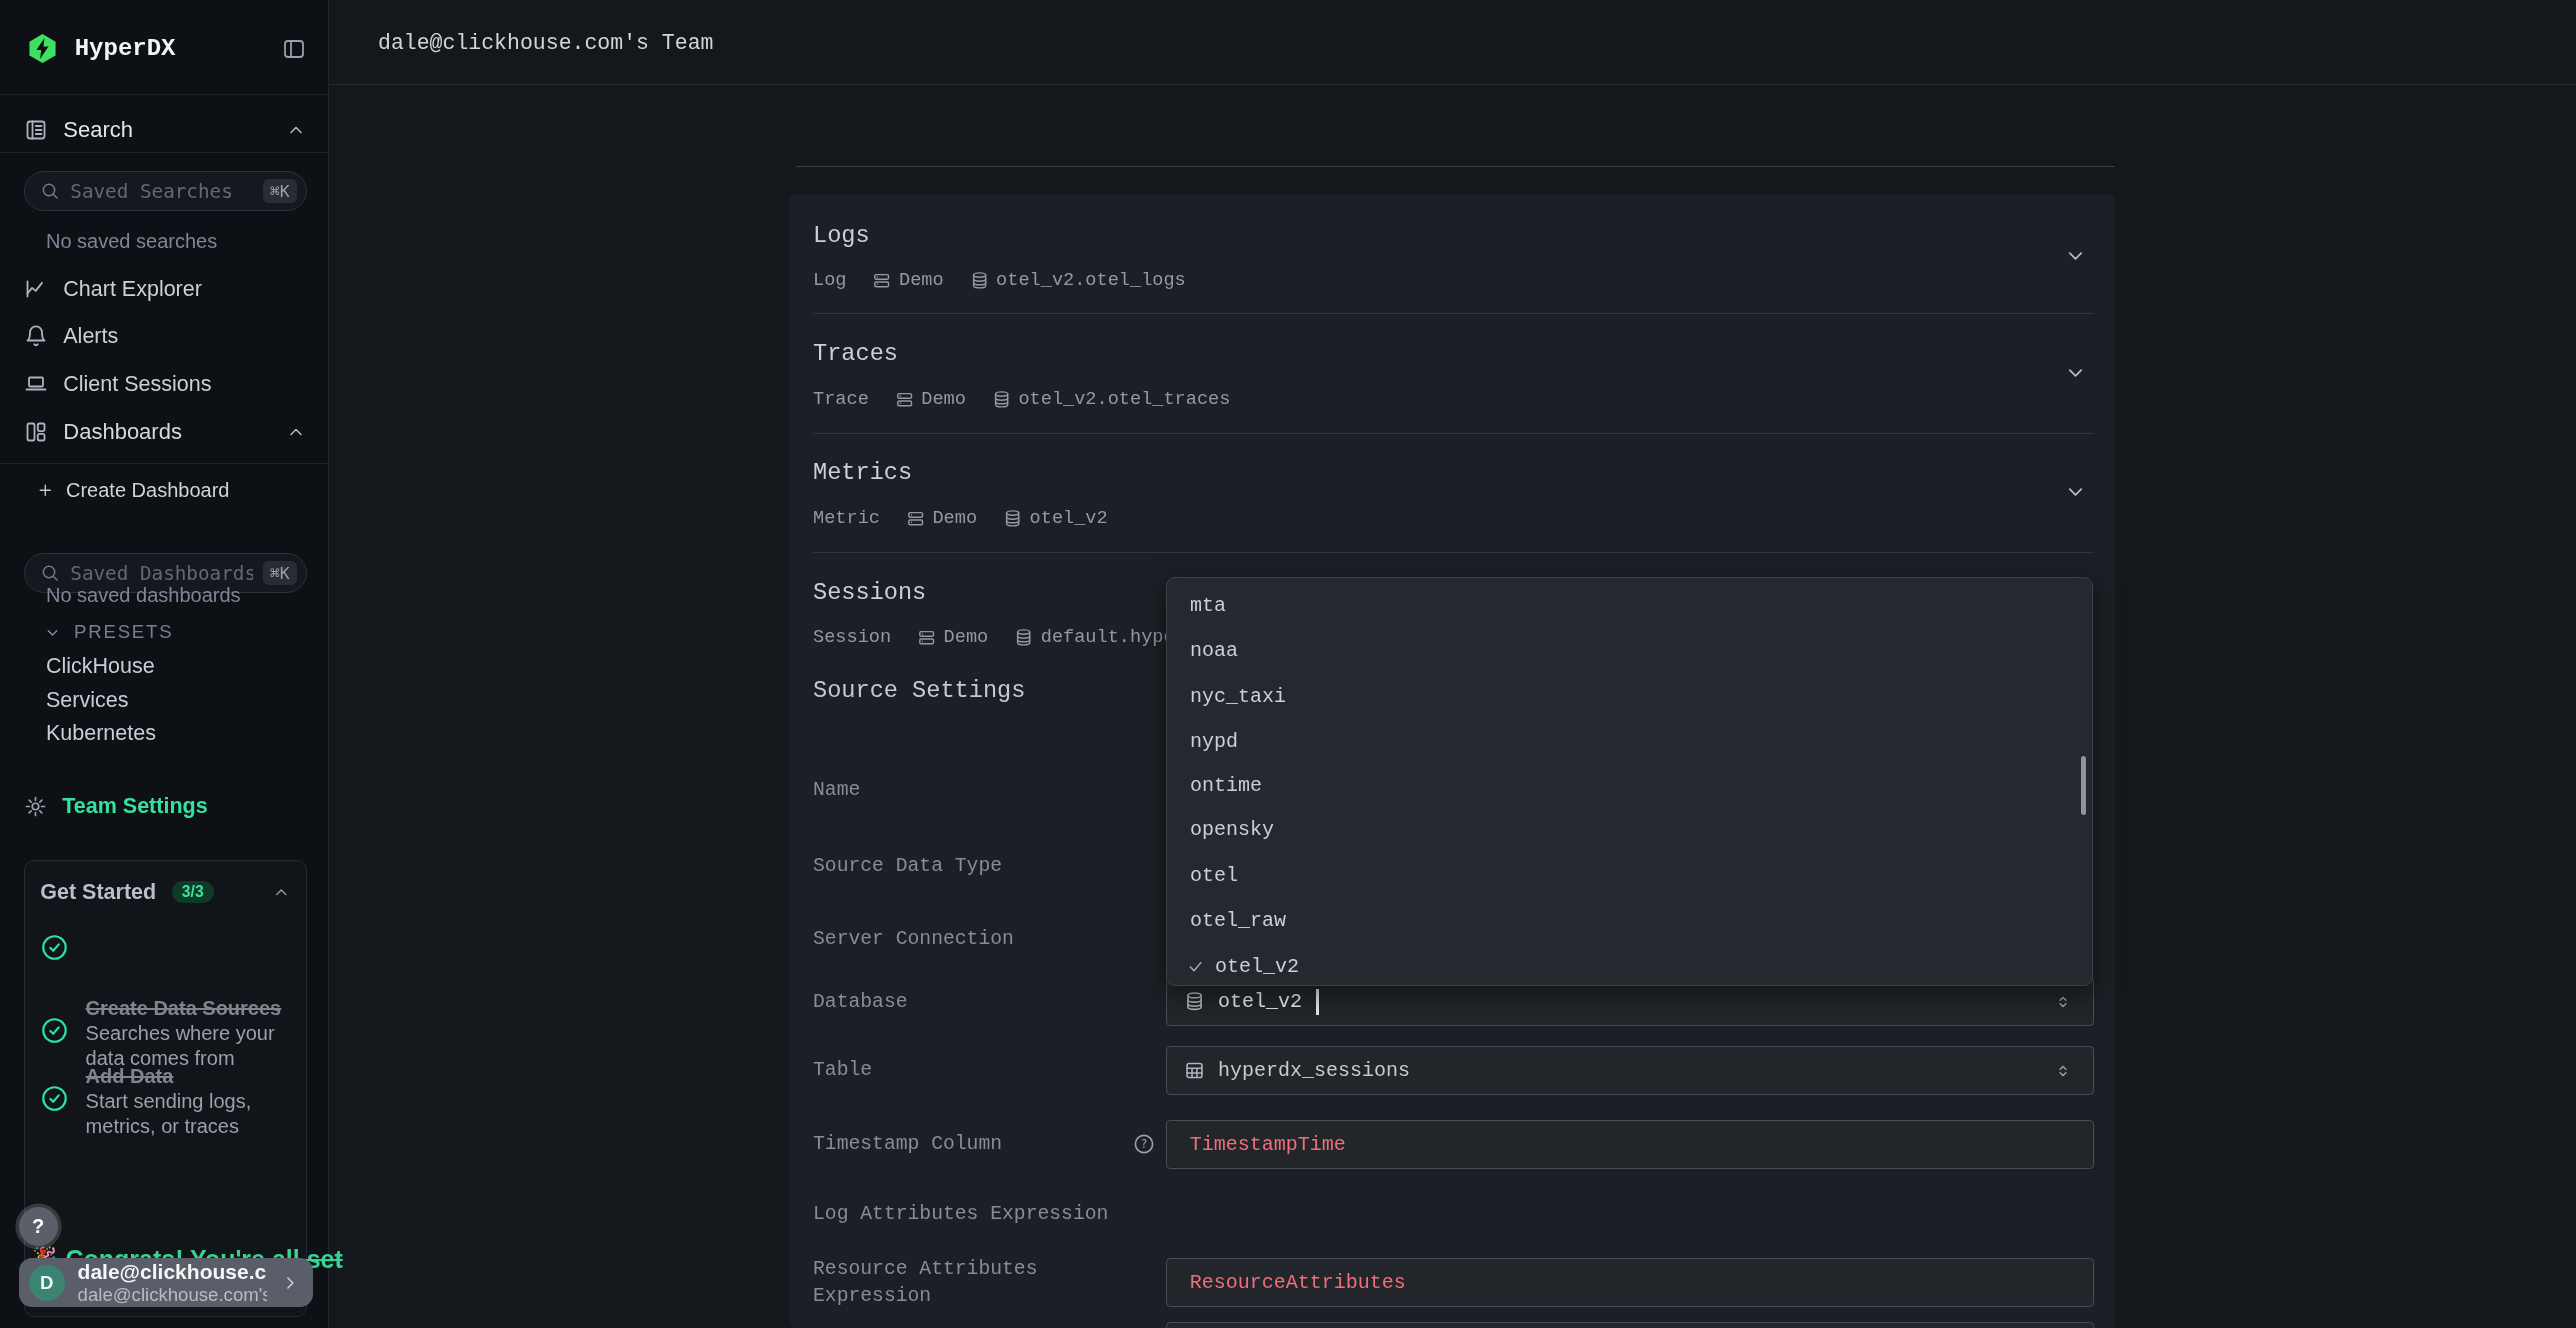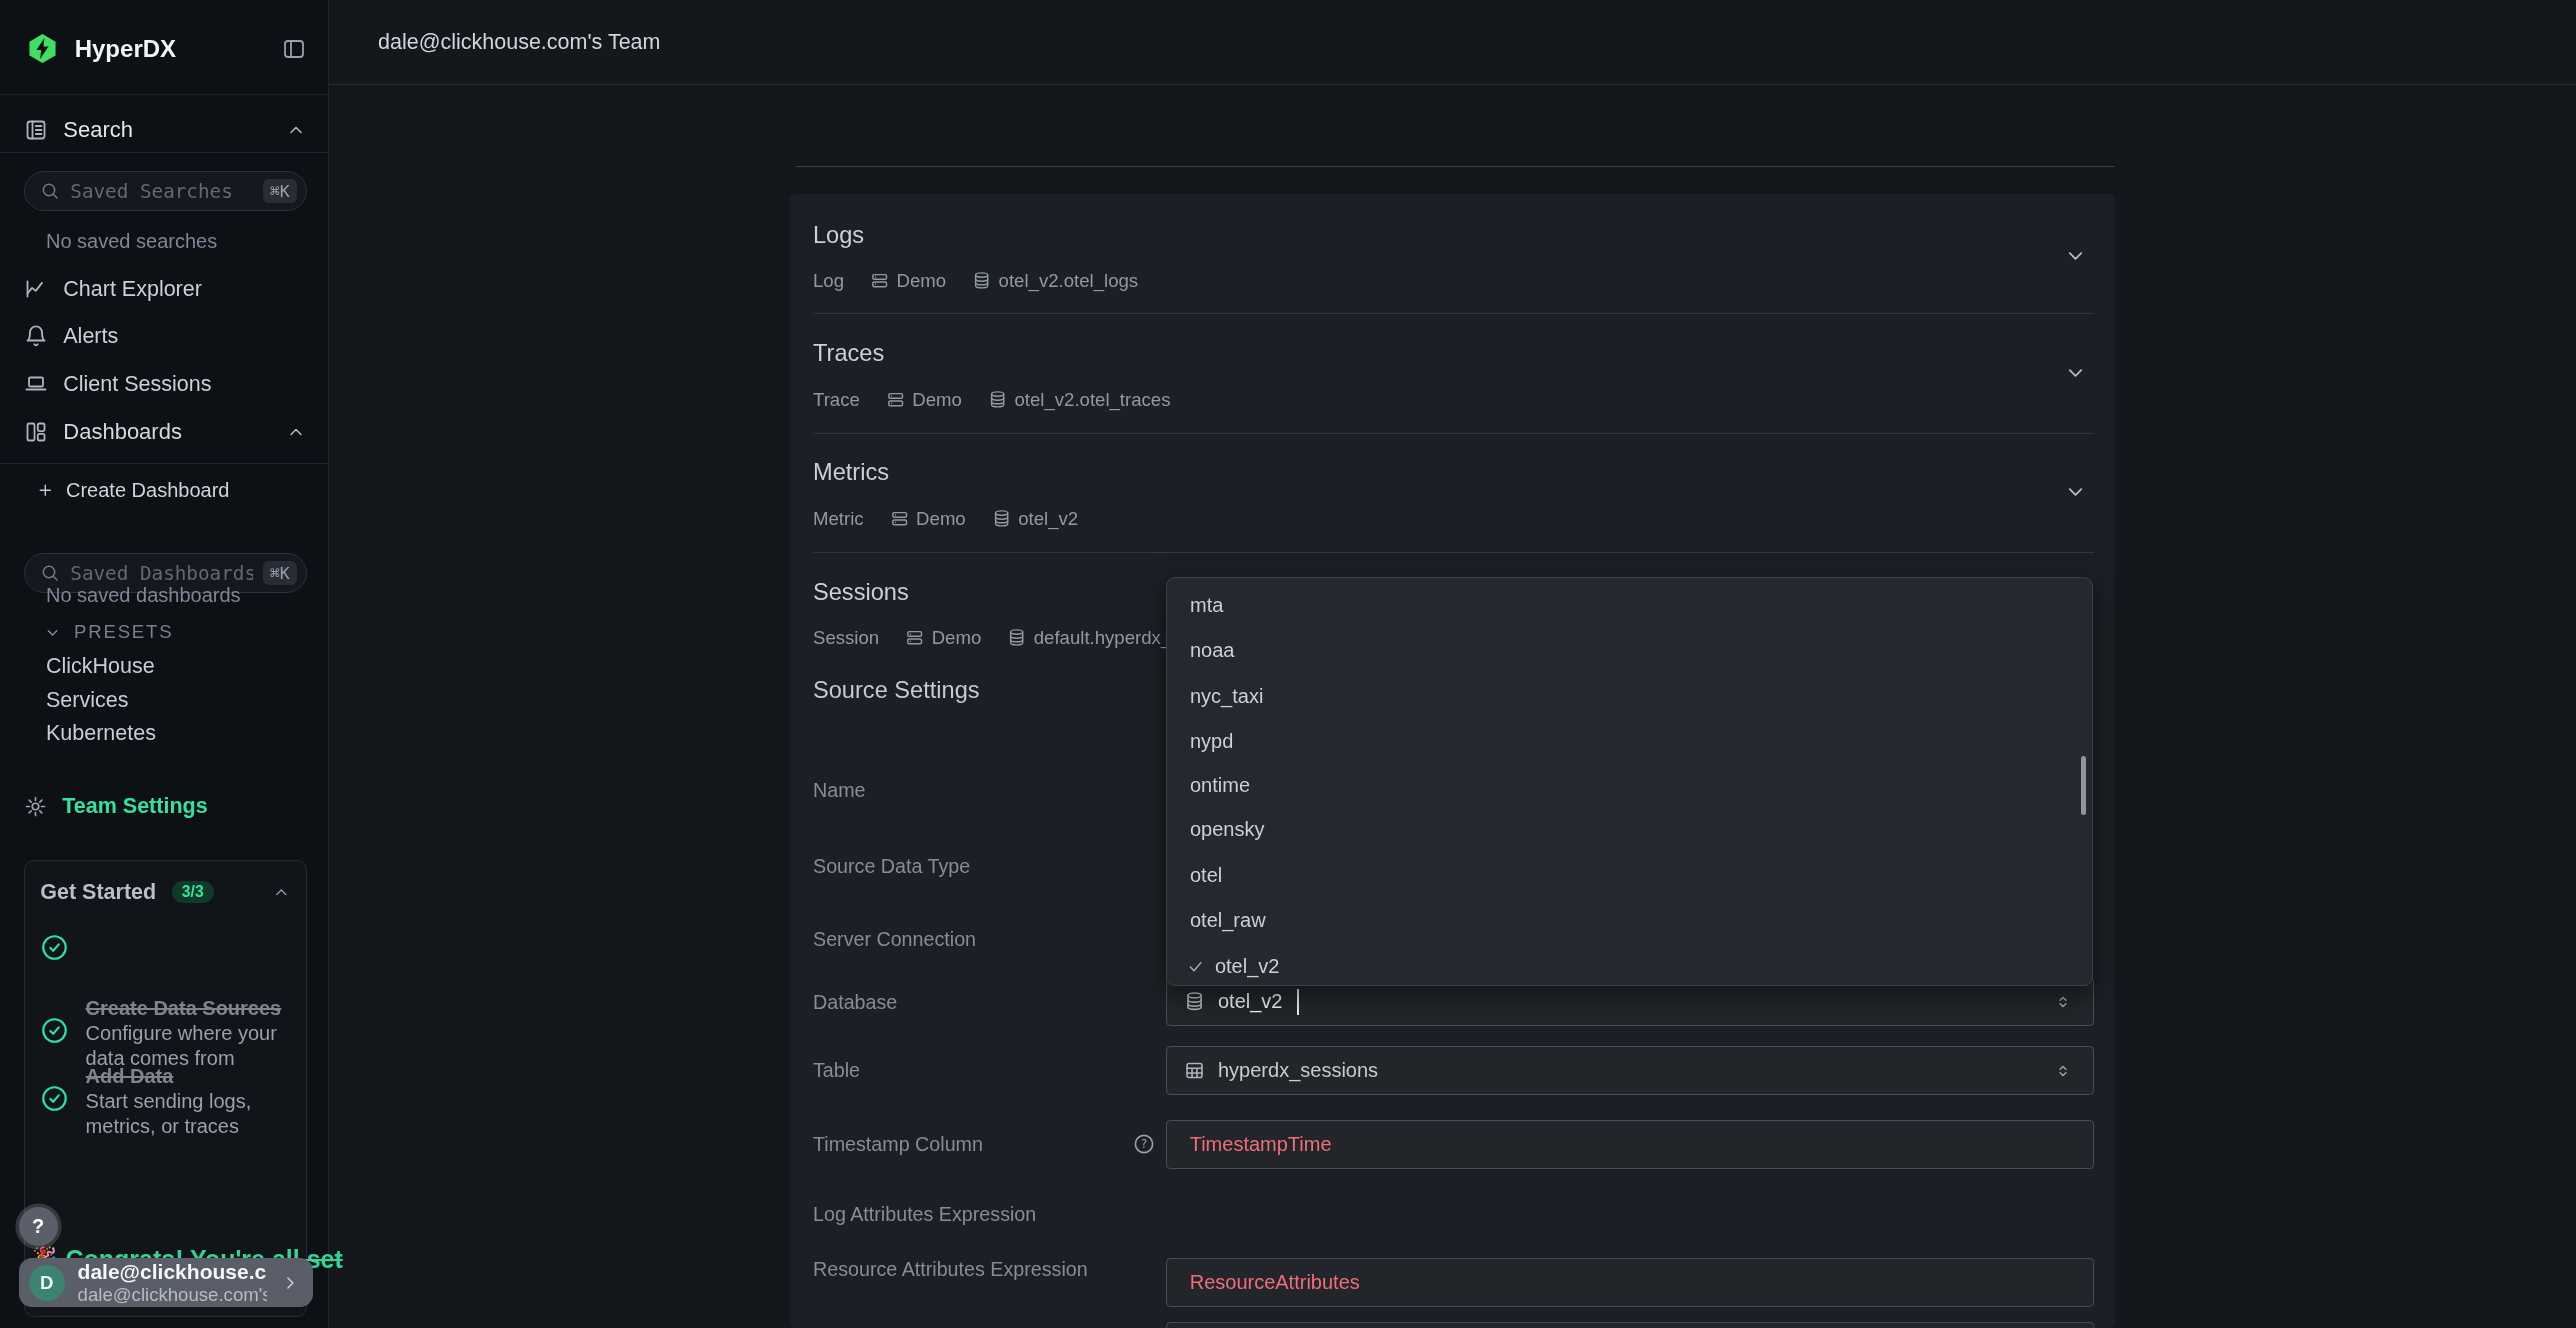--- a/index.html
+++ b/index.html
@@ -18,21 +18,21 @@
     --mint:#35e29d;
     --logo-green:#3fdf62;
     --danger:#ef6e79;
     --footer-bg:#595e69;
     --avatar-bg:#3c8471;
   }
   *{margin:0;padding:0;box-sizing:border-box}
   html,body{width:2576px;height:1328px;overflow:hidden;background:var(--page-bg)}
   body{position:relative;font-family:"Liberation Sans",sans-serif}
   .abs{position:absolute}
-  .mono{font-family:Liberation Sans, sans-serif}
+  .mono{font-family:Liberation Mono, monospace}
   .row{position:absolute;display:flex;align-items:center}
   .icon{display:inline-flex;align-items:center;justify-content:center;flex:0 0 auto}
   .icon svg{width:100%;height:100%;fill:none;stroke:currentColor;stroke-width:1.8;stroke-linecap:round;stroke-linejoin:round}
   .icon.filled svg{stroke:none}
 
   
   #sidebar{position:absolute;left:0;top:0;width:329px;height:1328px;background:var(--sidebar-bg);border-right:0.7px solid #20242b}
   .side-divider{position:absolute;left:0;width:329px;height:0.7px;background:#1e222a}
   .nav-label{font-size:21.5px;color:var(--text-main)}
   .pill{position:absolute;left:23.6px;width:283px;height:40px;border:1.1px solid #2c313a;background:#15181e;border-radius:20px;display:flex;align-items:center;padding:0 8.6px 0 15.7px;gap:10px}
@@ -247,21 +247,21 @@
     </span>
 
     <span class="icon gs-circle" style="top:155px">
       <svg viewBox="0 0 24 24">
           <circle cx="12" cy="12" r="9.3"></circle>
           <path d="M8.6 12.4l2.3 2.3 4.6-5.3"></path>
         </svg>
     </span>
     <div class="gs-content" style="top:135px">
       <div class="gs-item-title">Create Data Sources</div>
-      <div class="gs-item-sub">Configure where your data comes from</div>
+      <div class="gs-item-sub">Searches where your data comes from</div>
     </div>
 
     <span class="icon gs-circle" style="top:223px">
       <svg viewBox="0 0 24 24">
           <circle cx="12" cy="12" r="9.3"></circle>
           <path d="M8.6 12.4l2.3 2.3 4.6-5.3"></path>
         </svg>
     </span>
     <div class="gs-content" style="top:203px">
       <div class="gs-item-title">Add Data</div>

